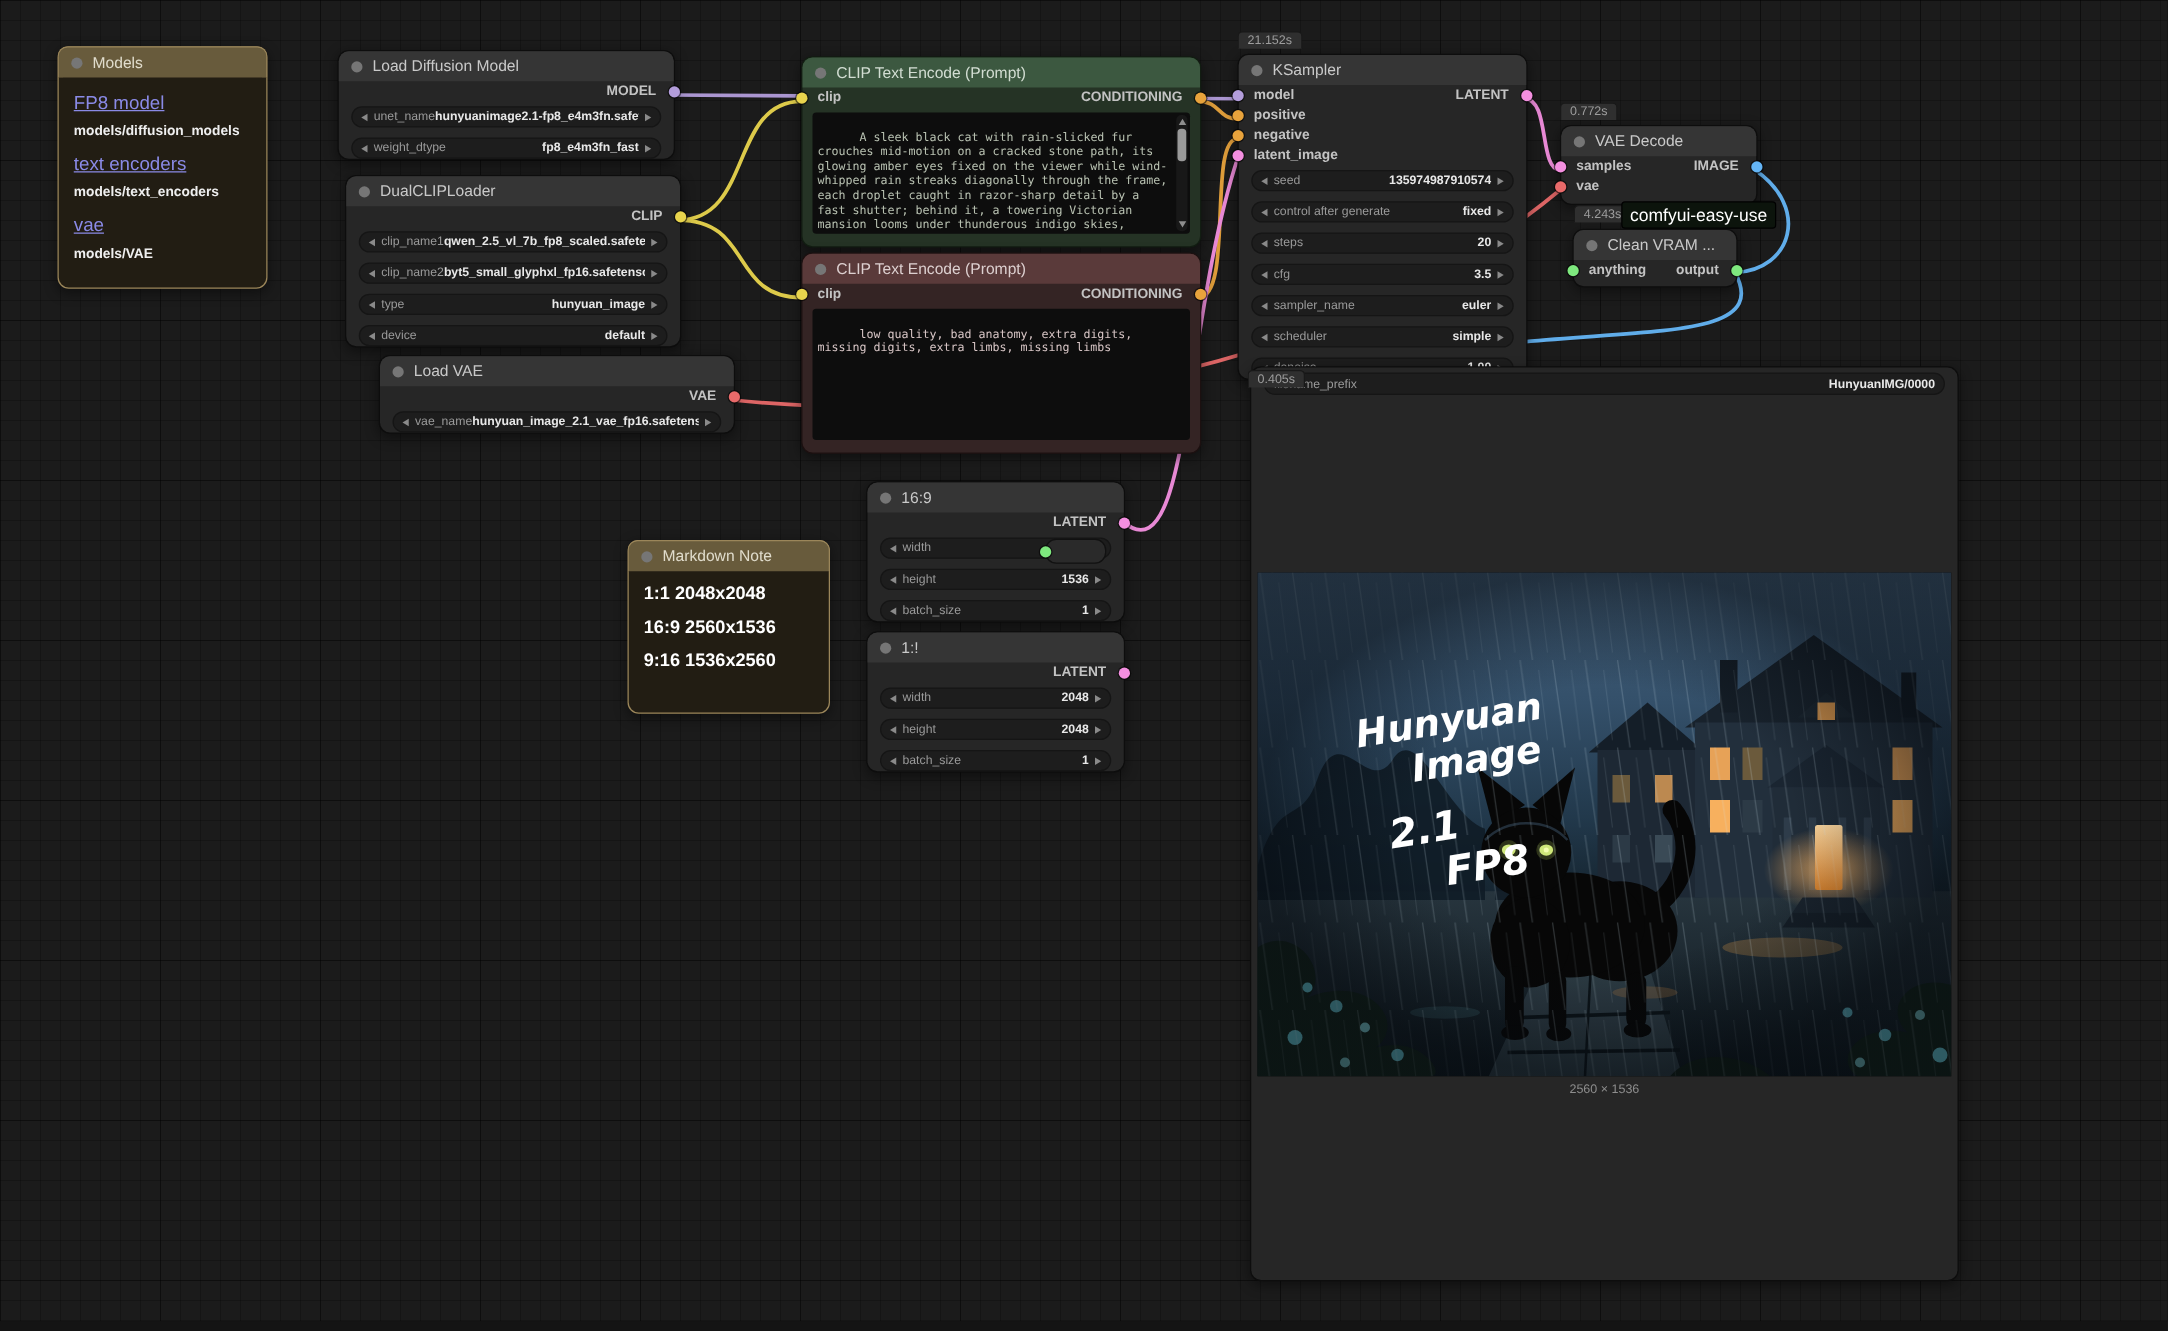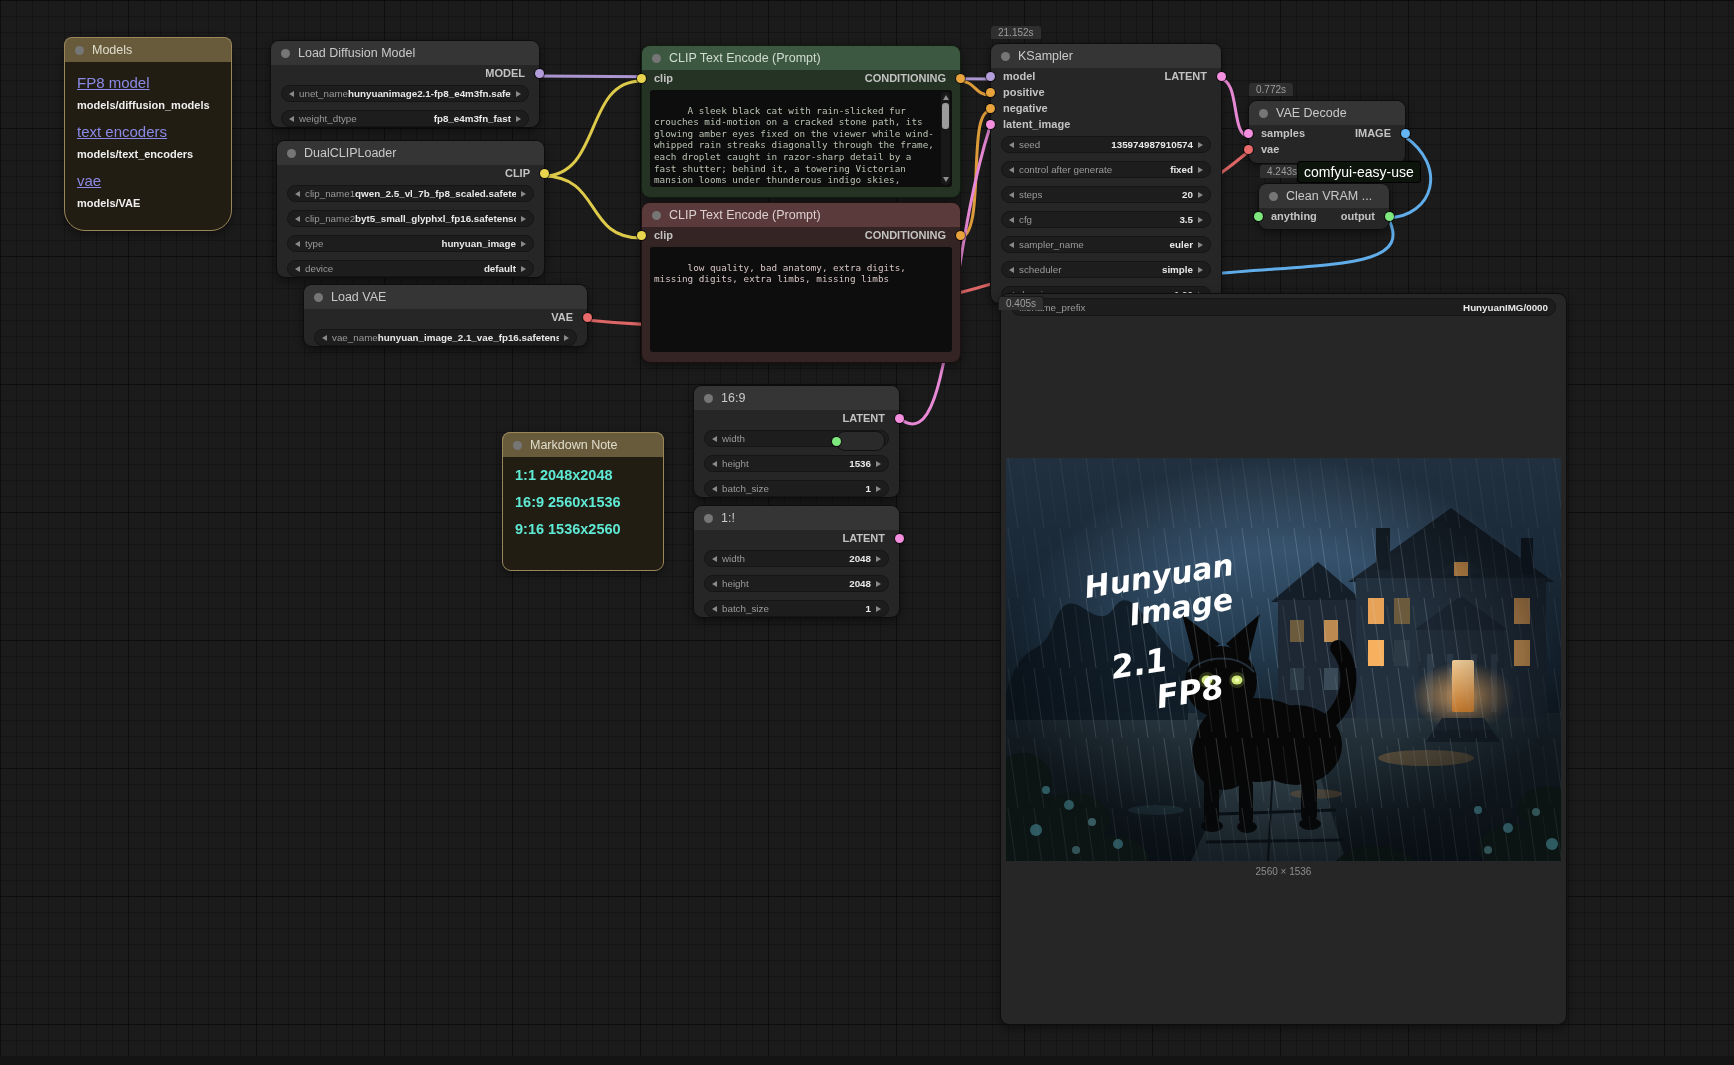--- a/index.html
+++ b/index.html
@@ -51,21 +51,21 @@
   .green .hdr{background:#3c5840;color:#d2ddd2;}
   .maroon{background:#342424;border-color:#1c1010;}
   .maroon .hdr{background:#5a3a3a;color:#ddd0d0;}
   .note{background:#221d13;border:1px solid #9b865a;}
   .note .hdr{background:#685b3c;color:#e0dccc;margin:-1px -1px 0 -1px;border:1px solid #9b865a;border-bottom:none;}
   
   .mn-body{padding:8px 12px;}
   .mn-link{display:inline-block;color:#8a8ae6;font-weight:normal;font-size:15px;text-decoration:underline;margin:4px 0 2px 0;cursor:pointer;}
   .mn-path{color:#efefef;font-weight:bold;font-size:11px;margin:6px 0 8px 0;}
   .md-body{padding:10px 12px;}
-  .md-line{color:#5eead4;font-weight:bold;font-size:14.5px;margin-bottom:11px;}
+  .md-line{color:#ffffff;font-weight:bold;font-size:14.5px;margin-bottom:11px;}
   .badge{position:absolute;z-index:3;background:#2f2f2f;color:#9d9d9d;font-size:10px;
     padding:1px 7px;border-radius:4px 4px 0 0;border:1px solid #191919;border-bottom:none;}
   .tooltip{position:absolute;z-index:4;background:#0c140c;color:#fff;font-weight:normal;font-size:14px;
     padding:2px 6px;border-radius:3px;border:1px solid #000;}
   .reroute{position:absolute;z-index:2;width:47px;height:18px;background:#2a2a2a;border:1px solid #111;
     border-radius:9px;}
   .reroute .dot{left:-5px;top:50%;}
   
   .si-body{position:relative;height:706px;}
   .img-wrap{position:absolute;left:5px;top:164px;width:555px;height:403px;background:#000;}
@@ -90,21 +90,21 @@
       <path d="M1388,218 C1432,300 1180,235 1002,328" stroke="#64b5f6"></path>
     </g>
   </svg>
 
   <div class="badge" style="left:990px;top:25px;">21.152s</div>
   <div class="badge" style="left:1248px;top:82px;">0.772s</div>
   <div class="badge" style="left:1259px;top:164px;">4.243s</div>
   <div class="tooltip" style="left:1297px;top:161px;">comfyui-easy-use</div>
   <div class="badge" style="left:998px;top:276px;margin-top:20px;">0.405s</div>
 
-  <div class="node note" style="left:64px;top:37px;width:166px;height:192px;border-radius:21px;">
+  <div class="node note" style="left:46px;top:37px;width:166px;height:192px;">
     <div class="hdr">
       <span class="sdot"></span>
       <span>Models</span>
     </div>
     <div class="mn-body">
       <a class="mn-link">FP8 model</a>
       <div class="mn-path">models/diffusion_models</div>
       <a class="mn-link">text encoders</a>
       <div class="mn-path">models/text_encoders</div>
       <a class="mn-link">vae</a>

